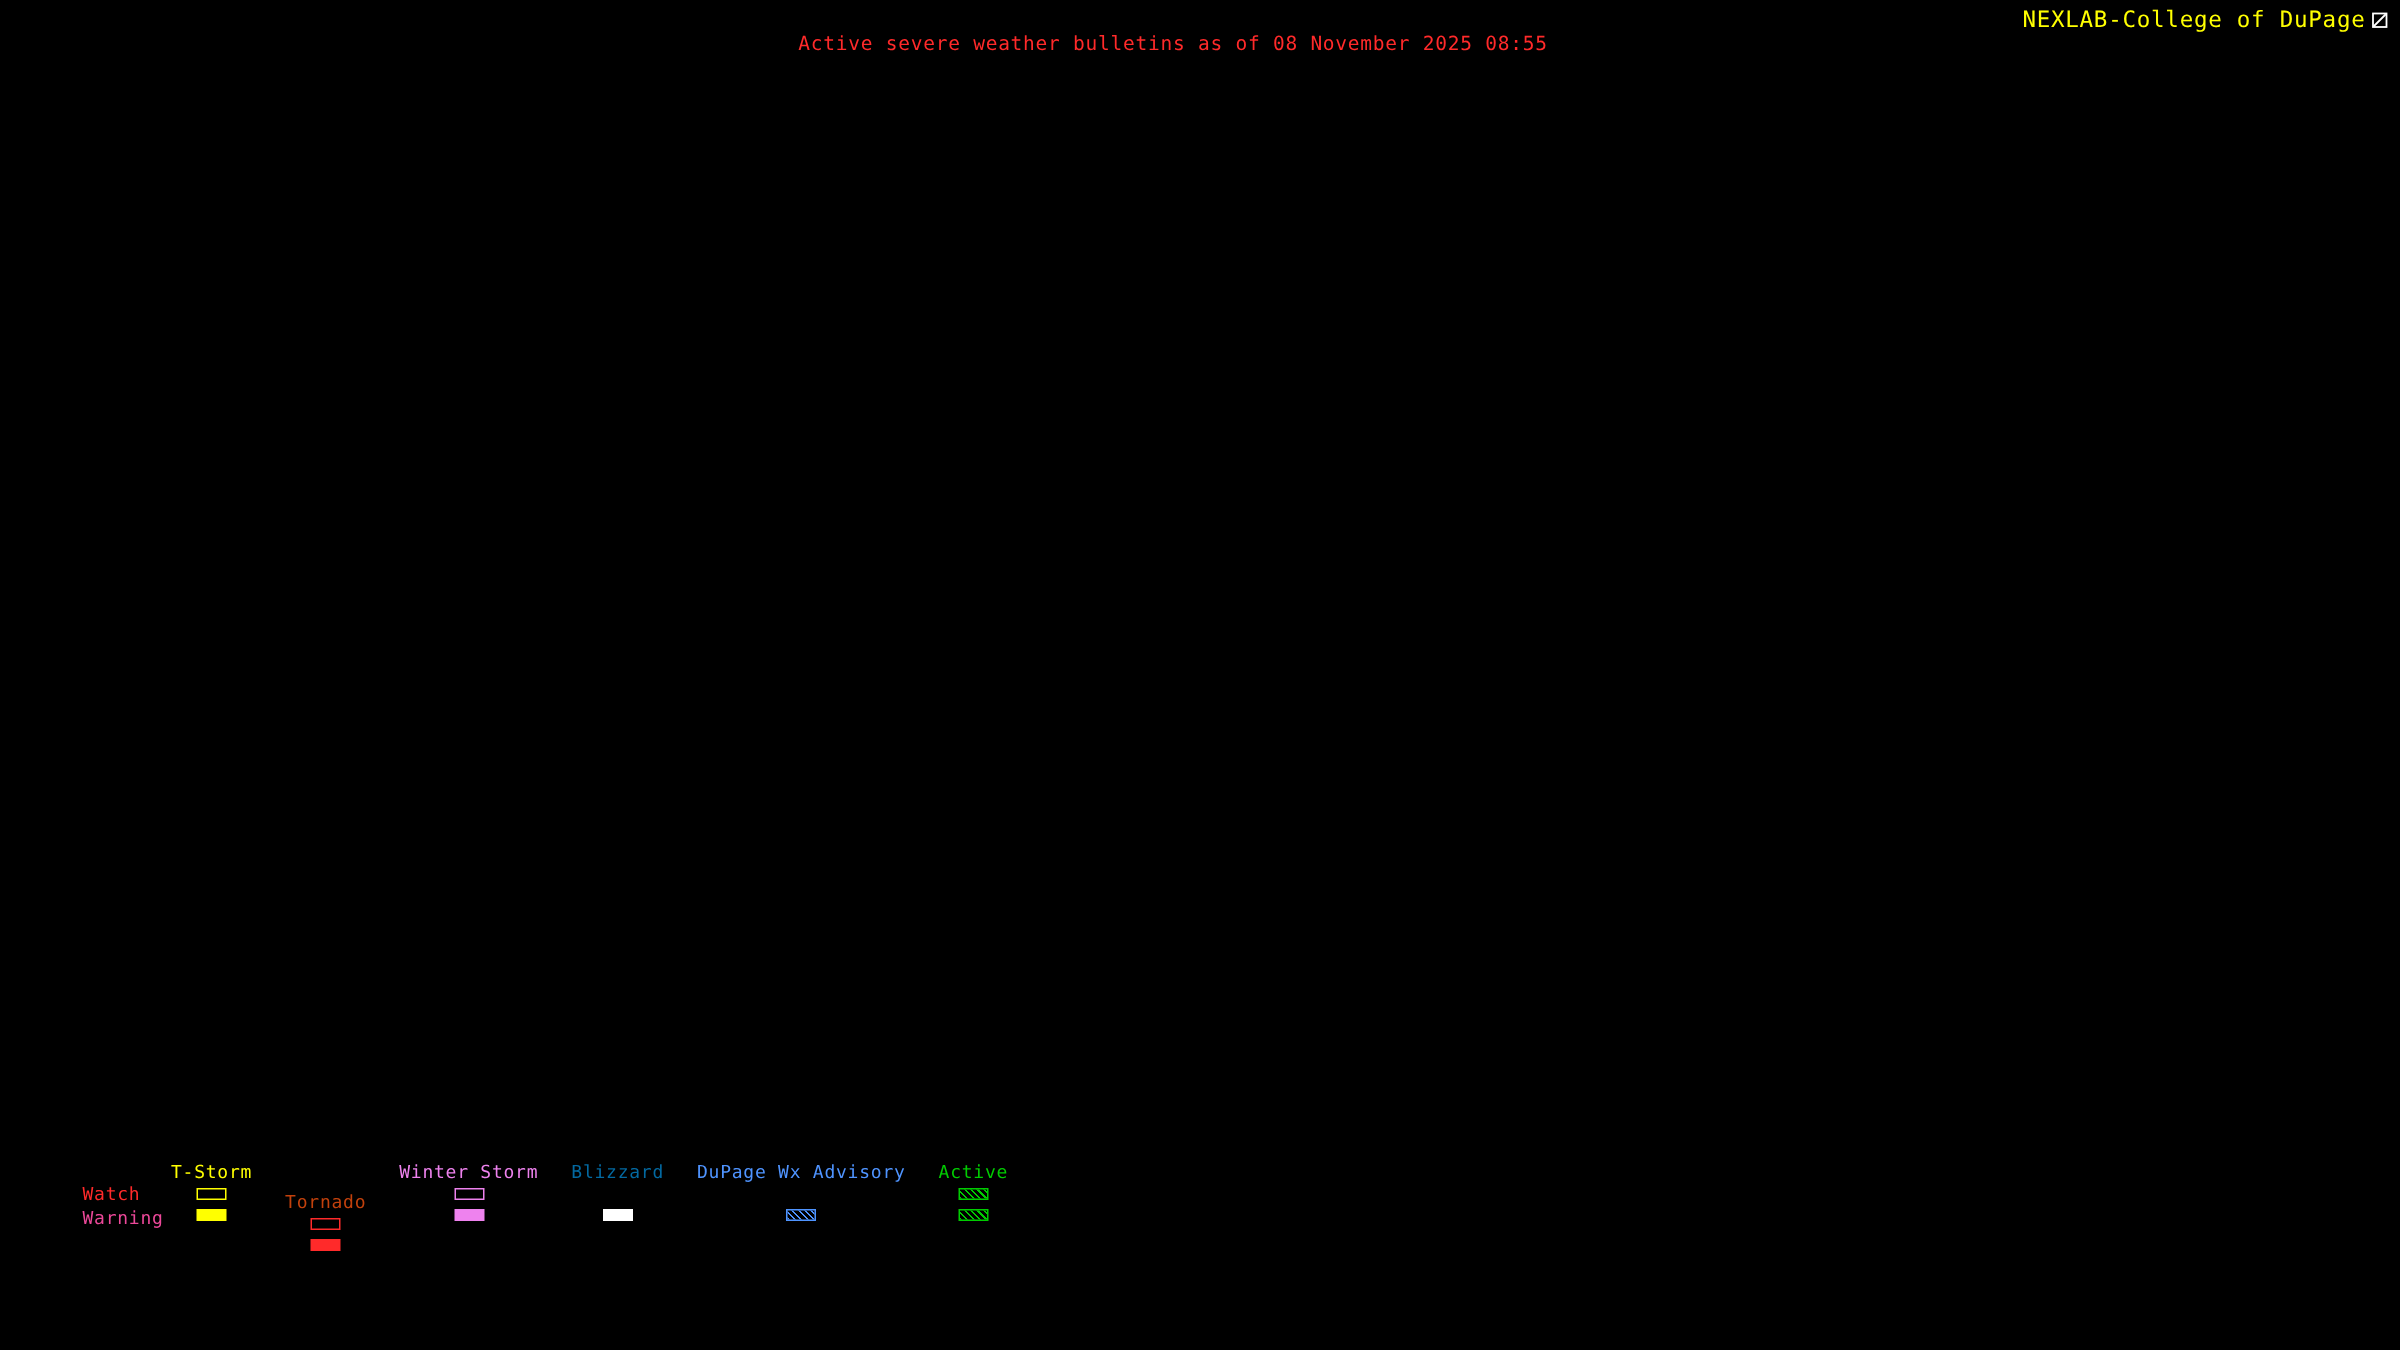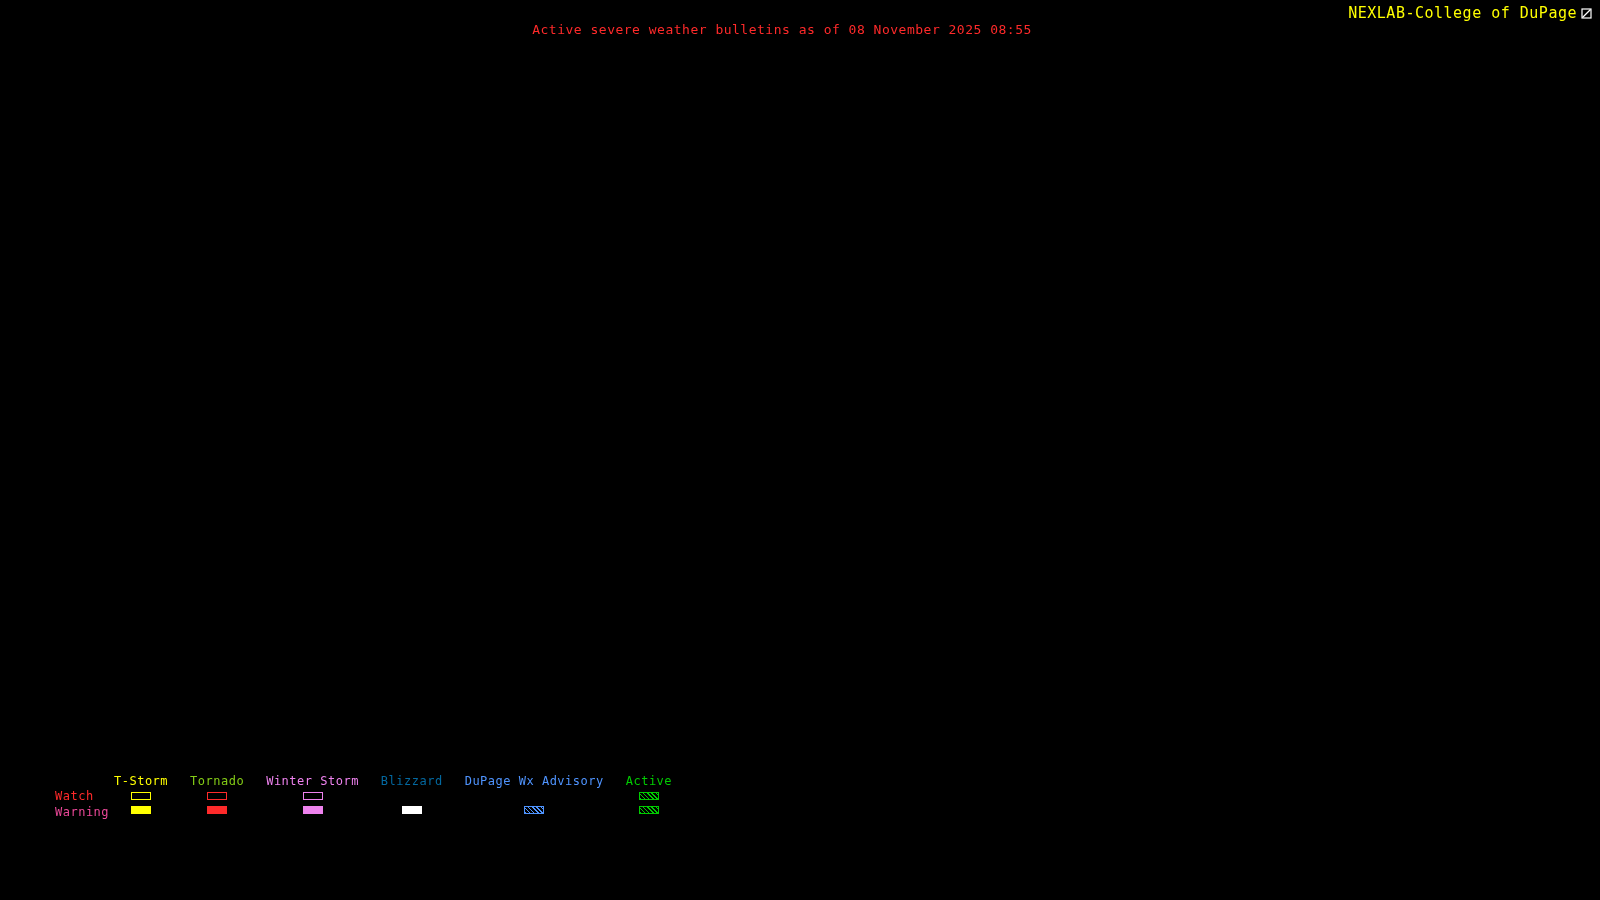--- a/index.html
+++ b/index.html
@@ -109,21 +109,21 @@
       <div class="rowlabel" style="color: rgb(255, 42, 42);">Watch</div>
       <div class="rowlabel" style="color: #ec4899;">Warning</div>
     </div>
     <div class="legend-cols">
         <div class="legend-col">
           <div class="legend-header" style="color: rgb(255, 255, 0);">T-Storm</div>
           <div class="swatch outline" style="color: rgb(255, 255, 0);"></div>
           <div class="swatch filled" style="color: rgb(255, 255, 0); background: rgb(255, 255, 0);"></div>
         </div>
         <div class="legend-col">
-          <div class="legend-header" style="color: #84cc16;">Tornado</div>
+          <div class="legend-header" style="color: #c2410c; margin-top: 20px;">Tornado</div>
           <div class="swatch outline" style="color: rgb(255, 42, 42);"></div>
           <div class="swatch filled" style="color: rgb(255, 42, 42); background: rgb(255, 42, 42);"></div>
         </div>
         <div class="legend-col">
           <div class="legend-header" style="color: rgb(238, 130, 238);">Winter Storm</div>
           <div class="swatch outline" style="color: rgb(238, 130, 238);"></div>
           <div class="swatch filled" style="color: rgb(238, 130, 238); background: rgb(238, 130, 238);"></div>
         </div>
         <div class="legend-col">
           <div class="legend-header" style="color: #0369a1;">Blizzard</div>

